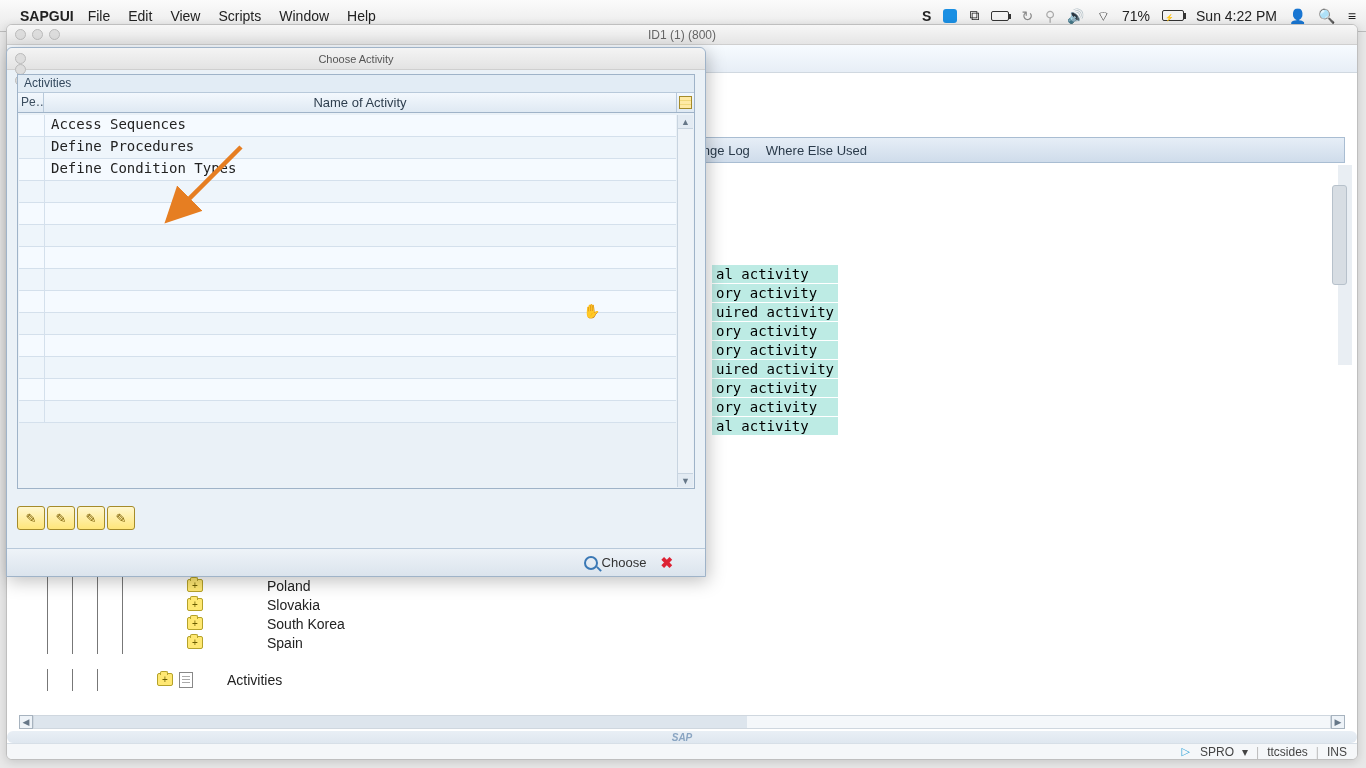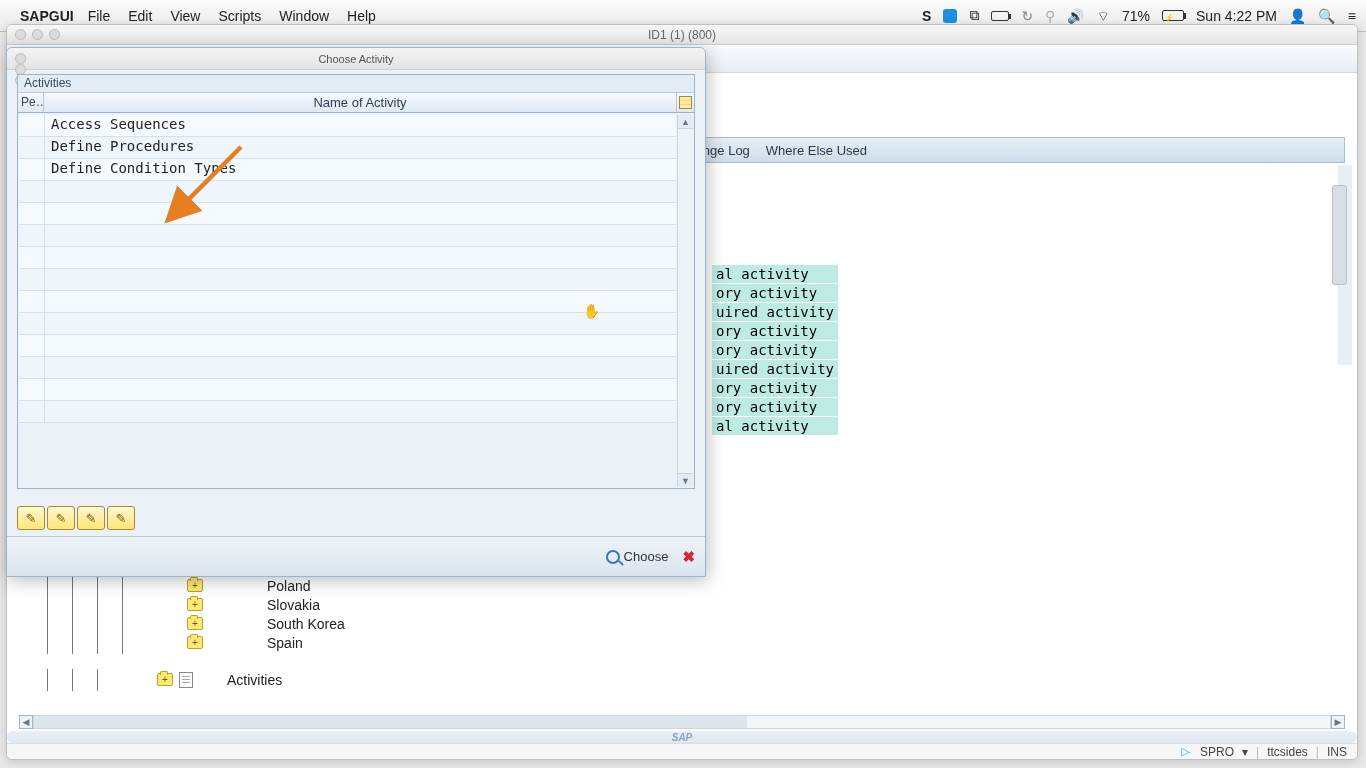--- a/index.html
+++ b/index.html
@@ -64,21 +64,21 @@
   .gridrow:nth-child(even){background:#eef5fb;}
   .gridrow:nth-child(odd){background:#f5faff;}
   .cellA{width:26px;border-right:1px solid #d4e0ec;}
   .cellB{flex:1;padding:1px 6px;font-family:monospace;font-size:14px;color:#222;}
   .dialog .vscroll{position:absolute;top:40px;right:1px;width:16px;bottom:1px;background:#eef3f8;border-left:1px solid #c8d4e0;}
   .vbtn{height:14px;display:flex;align-items:center;justify-content:center;font-size:9px;color:#678;background:#e3ebf3;border-bottom:1px solid #c8d4e0;}
   .vbtn.dn{position:absolute;bottom:0;left:0;right:0;border-top:1px solid #c8d4e0;border-bottom:none;}
   .dialog .btnrow{position:absolute;left:10px;top:458px;display:flex;gap:2px;}
   .docbtn{width:28px;height:24px;border:1px solid #a58b2a;border-radius:3px;background:linear-gradient(#fff7cf,#ffe67a);display:flex;align-items:center;justify-content:center;color:#7a5d00;font-size:13px;}
   .dialog .desc{position:absolute;left:12px;top:500px;font-size:13px;color:#333;}
-  .dialog .footer{position:absolute;left:0;right:0;bottom:0;height:40px;background:linear-gradient(#eef3f8,#dbe4ed);border-top:1px solid #b8c9da;display:flex;align-items:center;justify-content:flex-end;padding:0 10px;gap:14px;font-size:13px;}
+  .dialog .footer{position:absolute;left:0;right:0;bottom:0;height:28px;background:linear-gradient(#eef3f8,#dbe4ed);border-top:1px solid #b8c9da;display:flex;align-items:center;justify-content:flex-end;padding:0 32px;gap:14px;font-size:13px;}
   .chooselabel{display:flex;align-items:center;gap:4px;color:#333;}
   .glass{width:14px;height:14px;border:2px solid #3a78b5;border-radius:50%;position:relative;}
   .glass::after{content:"";position:absolute;width:6px;height:2px;background:#3a78b5;transform:rotate(45deg);left:10px;top:10px;}
   .xclose{color:#d23; font-weight:700;font-size:15px;}
   
   .arrow{position:absolute;top:90px;left:148px;width:100px;height:90px;pointer-events:none;}
   .cursorhand{position:absolute;left:576px;top:255px;font-size:14px;color:#000;}
 </style>
 </head>
 <body>

